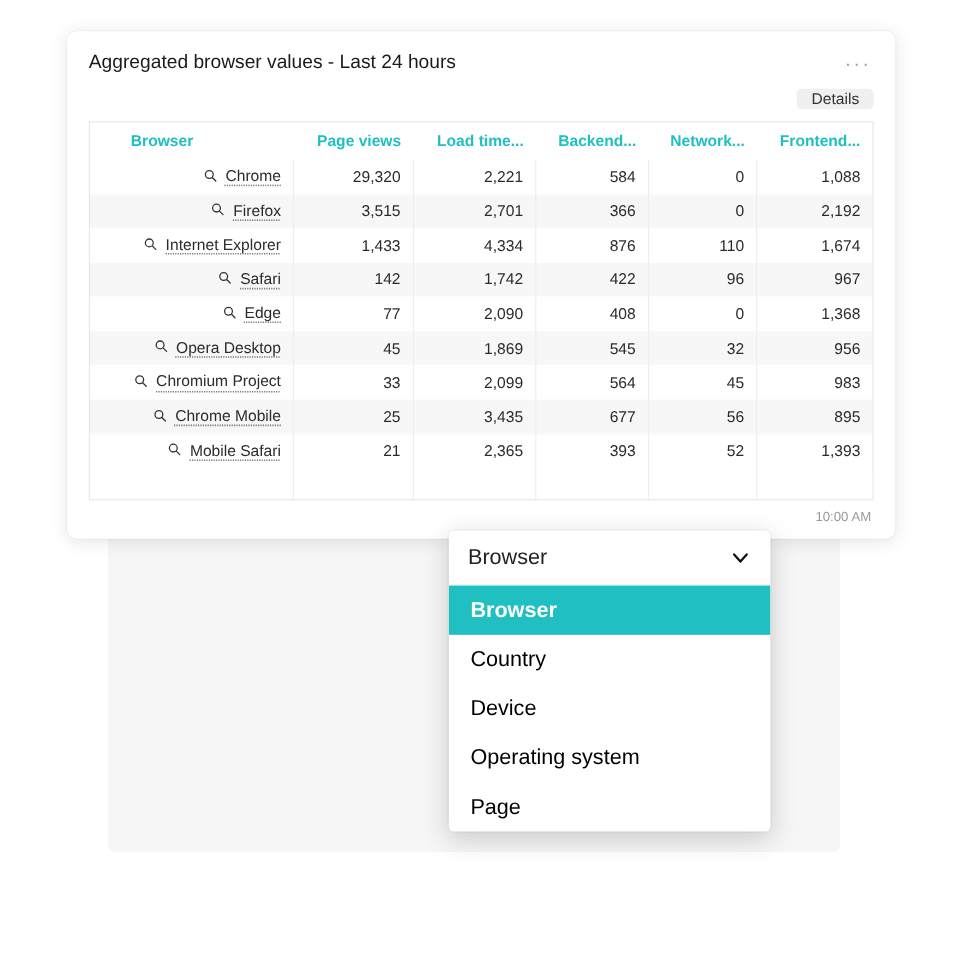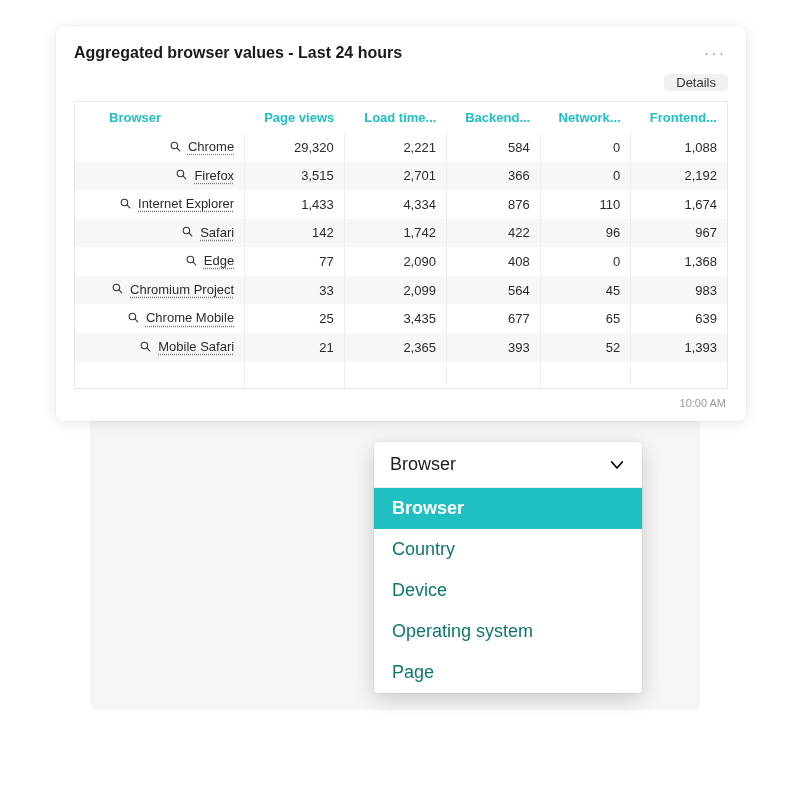--- a/index.html
+++ b/index.html
@@ -30,21 +30,21 @@
     box-shadow: 0 2px 14px rgba(0,0,0,0.10), 0 0 0 1px rgba(0,0,0,0.02);
     padding: 18px 18px 12px 18px;
   }
   .card-header {
     display: flex;
     align-items: flex-start;
     justify-content: space-between;
   }
   .card-title {
     font-size: 16px;
-    font-weight: 700;
+    font-weight: 400;
     color: #1a1a1a;
   }
   .more-btn {
     color: #9a9a9a;
     font-size: 16px;
     letter-spacing: 2px;
     line-height: 1;
     padding: 2px 2px;
     cursor: pointer;
   }
@@ -145,21 +145,21 @@
     cursor: pointer;
   }
   .chev {
     width: 18px;
     height: 18px;
   }
   .dd-list { list-style: none; }
   .dd-item {
     padding: 10px 18px;
     font-size: 18px;
-    color: #0f766e;
+    color: #000000;
     cursor: pointer;
   }
   .dd-item.selected {
     background: #1fbfc2;
     color: #fff;
     font-weight: 700;
   }
 </style>
 </head>
 <body>
@@ -241,37 +241,48 @@
             <td>77</td>
             <td>2,090</td>
             <td>408</td>
             <td>0</td>
             <td>1,368</td>
           </tr>
           <tr>
             <td class="first"><span class="mag"><svg viewBox="0 0 24 24" width="13" height="13">
                   <circle cx="10" cy="10" r="6" fill="none" stroke="#333" stroke-width="2"></circle>
                   <line x1="15" y1="15" x2="20" y2="20" stroke="#333" stroke-width="2" stroke-linecap="round"></line>
+                </svg></span><span class="browser-name">Opera Desktop</span></td>
+            <td>45</td>
+            <td>1,869</td>
+            <td>545</td>
+            <td>32</td>
+            <td>956</td>
+          </tr>
+          <tr>
+            <td class="first"><span class="mag"><svg viewBox="0 0 24 24" width="13" height="13">
+                  <circle cx="10" cy="10" r="6" fill="none" stroke="#333" stroke-width="2"></circle>
+                  <line x1="15" y1="15" x2="20" y2="20" stroke="#333" stroke-width="2" stroke-linecap="round"></line>
                 </svg></span><span class="browser-name">Chromium Project</span></td>
             <td>33</td>
             <td>2,099</td>
             <td>564</td>
             <td>45</td>
             <td>983</td>
           </tr>
           <tr>
             <td class="first"><span class="mag"><svg viewBox="0 0 24 24" width="13" height="13">
                   <circle cx="10" cy="10" r="6" fill="none" stroke="#333" stroke-width="2"></circle>
                   <line x1="15" y1="15" x2="20" y2="20" stroke="#333" stroke-width="2" stroke-linecap="round"></line>
                 </svg></span><span class="browser-name">Chrome Mobile</span></td>
             <td>25</td>
             <td>3,435</td>
             <td>677</td>
-            <td>65</td>
-            <td>639</td>
+            <td>56</td>
+            <td>895</td>
           </tr>
           <tr>
             <td class="first"><span class="mag"><svg viewBox="0 0 24 24" width="13" height="13">
                   <circle cx="10" cy="10" r="6" fill="none" stroke="#333" stroke-width="2"></circle>
                   <line x1="15" y1="15" x2="20" y2="20" stroke="#333" stroke-width="2" stroke-linecap="round"></line>
                 </svg></span><span class="browser-name">Mobile Safari</span></td>
             <td>21</td>
             <td>2,365</td>
             <td>393</td>
             <td>52</td>

